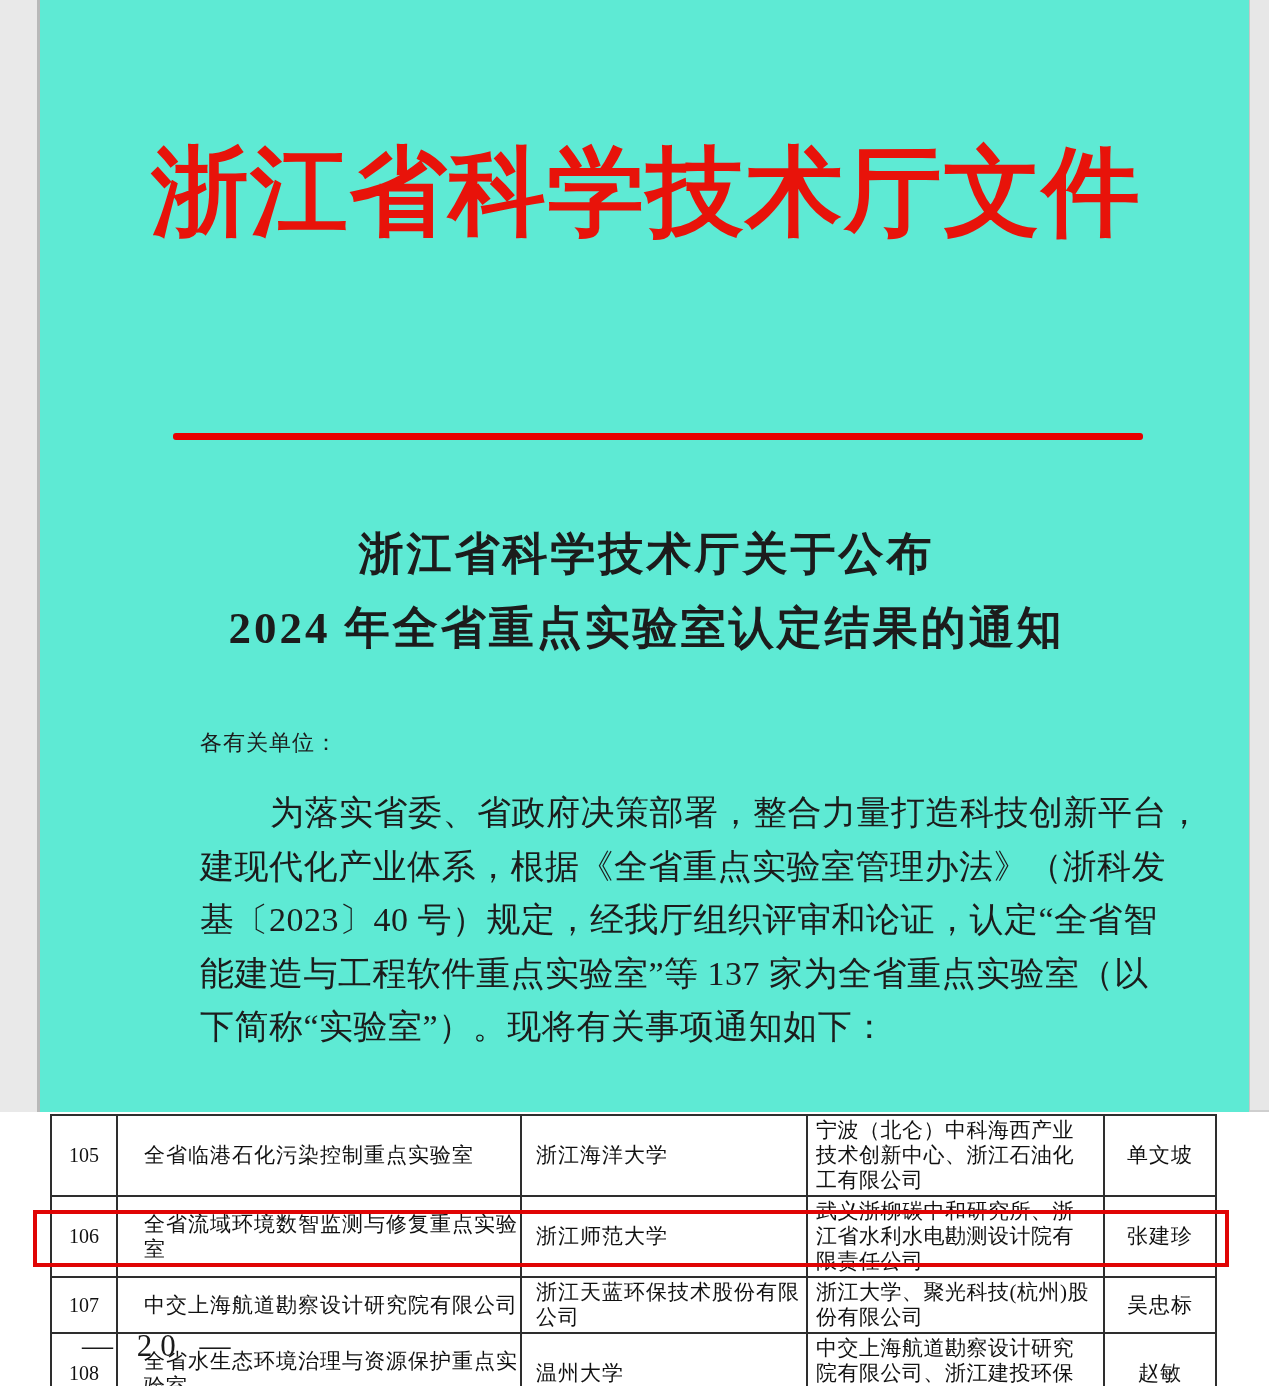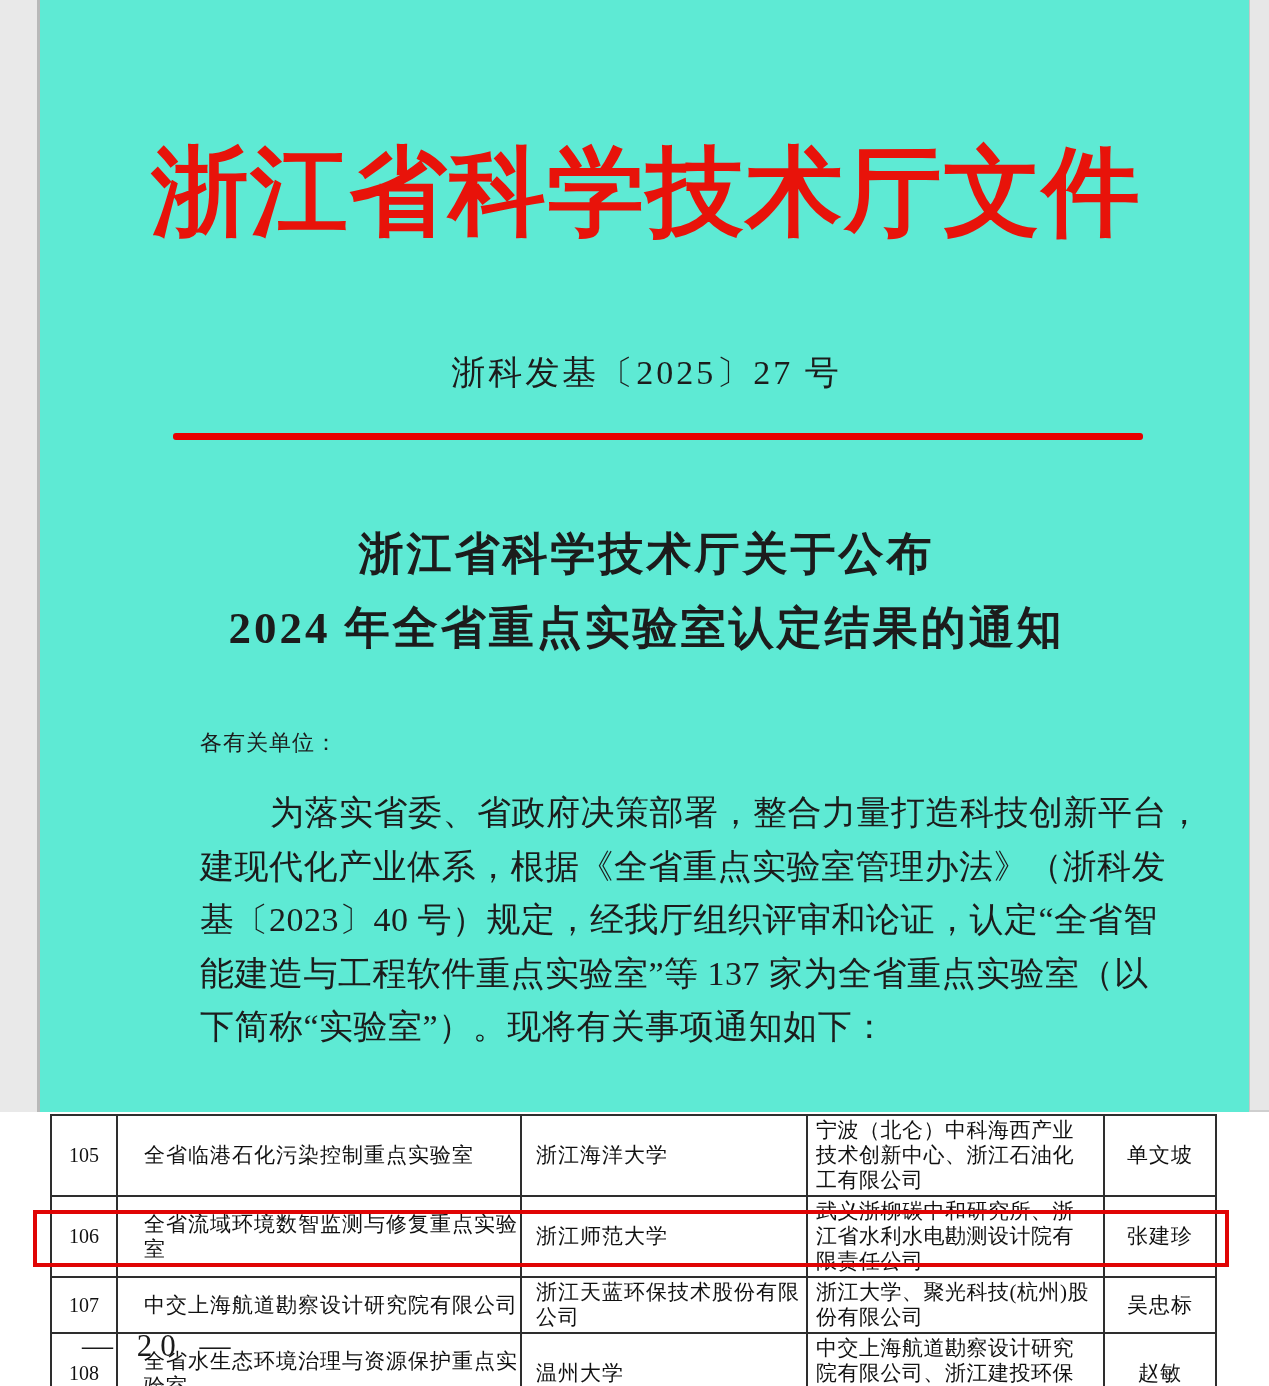--- a/index.html
+++ b/index.html
@@ -126,21 +126,20 @@
 </style>
 </head>
 <body>
 
 <div class="doc-top">
   <div class="gray-margin-left"></div>
   <div class="gray-margin-right"></div>
 
   <div class="masthead" style="color:#e8130a">浙江省科学技术厅文件</div>
 
-  <div class="doc-number">浙科发基〔2025〕27 号</div>
 
   <div class="red-rule" style="background:#e60000"></div>
 
   <div class="notice-title line1">浙江省科学技术厅关于公布</div>
 
   <div class="notice-title line2">2024 年全省重点实验室认定结果的通知</div>
 
   <div class="salutation">各有关单位：</div>
 
   <div class="body-lines">

